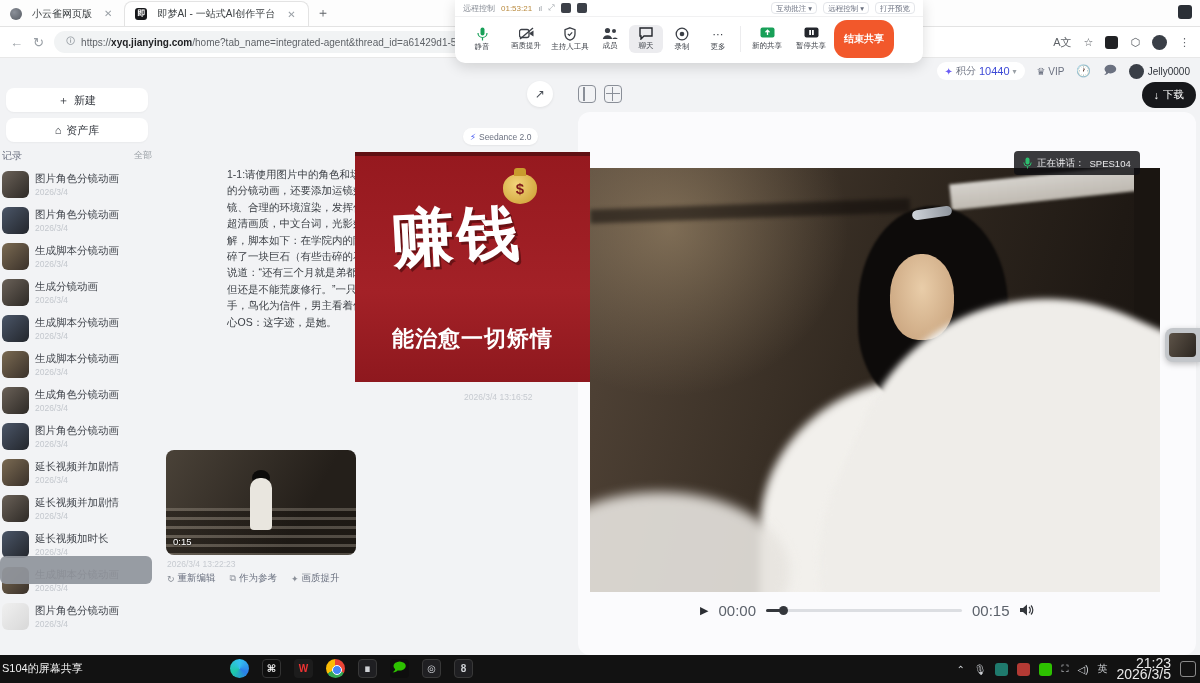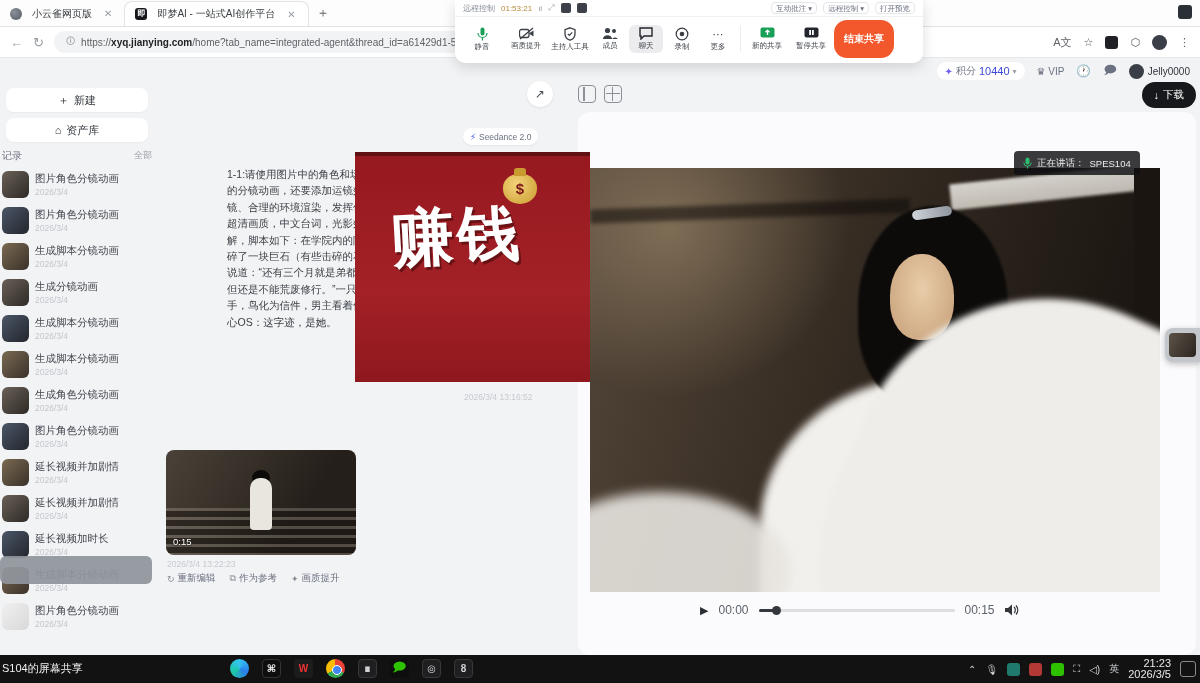--- a/index.html
+++ b/index.html
@@ -112,42 +112,42 @@
   .vf-robe { position:absolute; left:170px; top:210px; width:330px; height:300px; background:#f2f0ec; border-radius:50% 50% 0 0; filter:blur(4px); }
   .vf-sleeve { position:absolute; right:-150px; bottom:-190px; width:480px; height:470px; background:#efede9; border-radius:42%; transform:rotate(24deg); filter:blur(3px); }
   .vf-sleeve2 { position:absolute; left:-60px; bottom:-60px; width:260px; height:160px; background:#e7e4df; border-radius:50%; filter:blur(6px); opacity:.9; }
   .vf-hand { position:absolute; left:330px; top:250px; width:46px; height:64px; background:#e4c49e; border-radius:45%; transform:rotate(14deg); filter:blur(1px); }
   .vf-gold { position:absolute; right:116px; bottom:120px; width:40px; height:56px; background:radial-gradient(circle at 50% 40%, rgba(233,193,106,.95), rgba(160,118,44,.2) 75%); border-radius:50%; filter:blur(1px); }
   .vf-pillar { position:absolute; right:0; top:0; width:26px; height:240px; background:#1a1511; }
   .vf-snow { position:absolute; right:10px; top:6px; width:200px; height:26px; background:linear-gradient(#f3f1ec,#d9d4cb); transform:rotate(-6deg); filter:blur(1.5px); opacity:.85; }
 
   #controls { left:700px; top:598px; width:340px; height:24px; display:flex; align-items:center; gap:10px; }
   #play-ic { color:#2b2e33; font-size:11px; }
-  .ptime { font-size:12px; color:#5c626b; }
+  .ptime { font-size:15px; color:#5c626b; }
   #track { position:relative; width:196px; height:3px; background:#dcdee2; border-radius:2px; }
   #track .done { position:absolute; left:0; top:0; height:3px; width:16px; background:#34373c; border-radius:2px; }
   #track .knob { position:absolute; left:13px; top:-3px; width:9px; height:9px; background:#34373c; border-radius:50%; }
 
   #minifloat { right:0; top:328px; width:35px; height:34px; background:#c3c6ca; border-radius:8px 0 0 8px; box-shadow:0 2px 6px rgba(0,0,0,.25); }
   #minifloat .inner { position:absolute; left:4px; top:5px; width:27px; height:24px; border-radius:4px; background:linear-gradient(120deg,#5d5348,#2c2620); }
 
   
   #taskbar { left:0; top:655px; width:1200px; height:28px; background:#121212; display:flex; align-items:center; }
   #share-ind { position:absolute; left:2px; top:661px; font-size:11px; color:#f2f2f2; z-index:3; }
   #tb-icons { position:absolute; left:230px; top:659px; display:flex; gap:13px; }
   .tbi { width:19px; height:19px; border-radius:4px; display:flex; align-items:center; justify-content:center; font-size:10px; font-weight:bold; color:#fff; }
   .tbi.edge { border-radius:50%; background:conic-gradient(#35c1f1,#2b7de9,#1ec9a8,#35c1f1); }
   .tbi.capcut { background:#0e0e0e; border:1px solid #333; }
   .tbi.wps { background:#1c1c1c; color:#e33; }
   .tbi.chrome { border-radius:50%; background:conic-gradient(#ea4335 0 33%, #34a853 33% 66%, #fbbc05 66% 100%); position:relative; }
   .tbi.chrome::after { content:""; position:absolute; left:5.5px; top:5.5px; width:8px; height:8px; border-radius:50%; background:#4285f4; border:1.5px solid #fff; }
   .tbi.dk { background:#1f1f22; border:1px solid #383838; color:#cfd2d6; }
   .tbi.wechat { background:#0e0e0e; color:#2dc100; font-size:12px; }
   #tray { position:absolute; right:4px; top:655px; height:28px; display:flex; align-items:center; gap:9px; color:#d6d8db; font-size:10px; }
-  #clockbox { text-align:right; font-size:11px; line-height:11px; color:#e8e8e8; }
+  #clockbox { text-align:right; font-size:14px; line-height:11px; color:#e8e8e8; }
   .trayic { font-size:10px; color:#cfd2d6; }
   .tray-sq { width:13px; height:13px; border-radius:3px; }
   #notif { width:16px; height:16px; border:1px solid #8a8a8a; border-radius:3px; }
 </style>
 </head>
 <body>
 
 <div id="stage">
 
   <div id="tabstrip" class="abs">
@@ -330,20 +330,21 @@
 心OS：这字迹，是她。</div>
   <div id="seedance" class="abs">
     <span style="color:#5a6cf3">⚡</span>
     <span>Seedance 2.0</span>
   </div>
   <div id="redimg" class="abs">
     <div id="moneybag">
         <span>$</span>
       </div>
     <div id="zq">赚钱</div>
+    <div id="zq-sub">能治愈一切矫情</div>
   </div>
   <div id="img-time" class="abs">2026/3/4 13:16:52</div>
 
   <div id="vthumb" class="abs">
     <div class="th-steps"></div>
     <div class="th-hair"></div>
     <div class="th-fig"></div>
   </div>
   <div id="vdur" class="abs">0:15</div>
   <div id="vtime" class="abs">2026/3/4 13:22:23</div>

